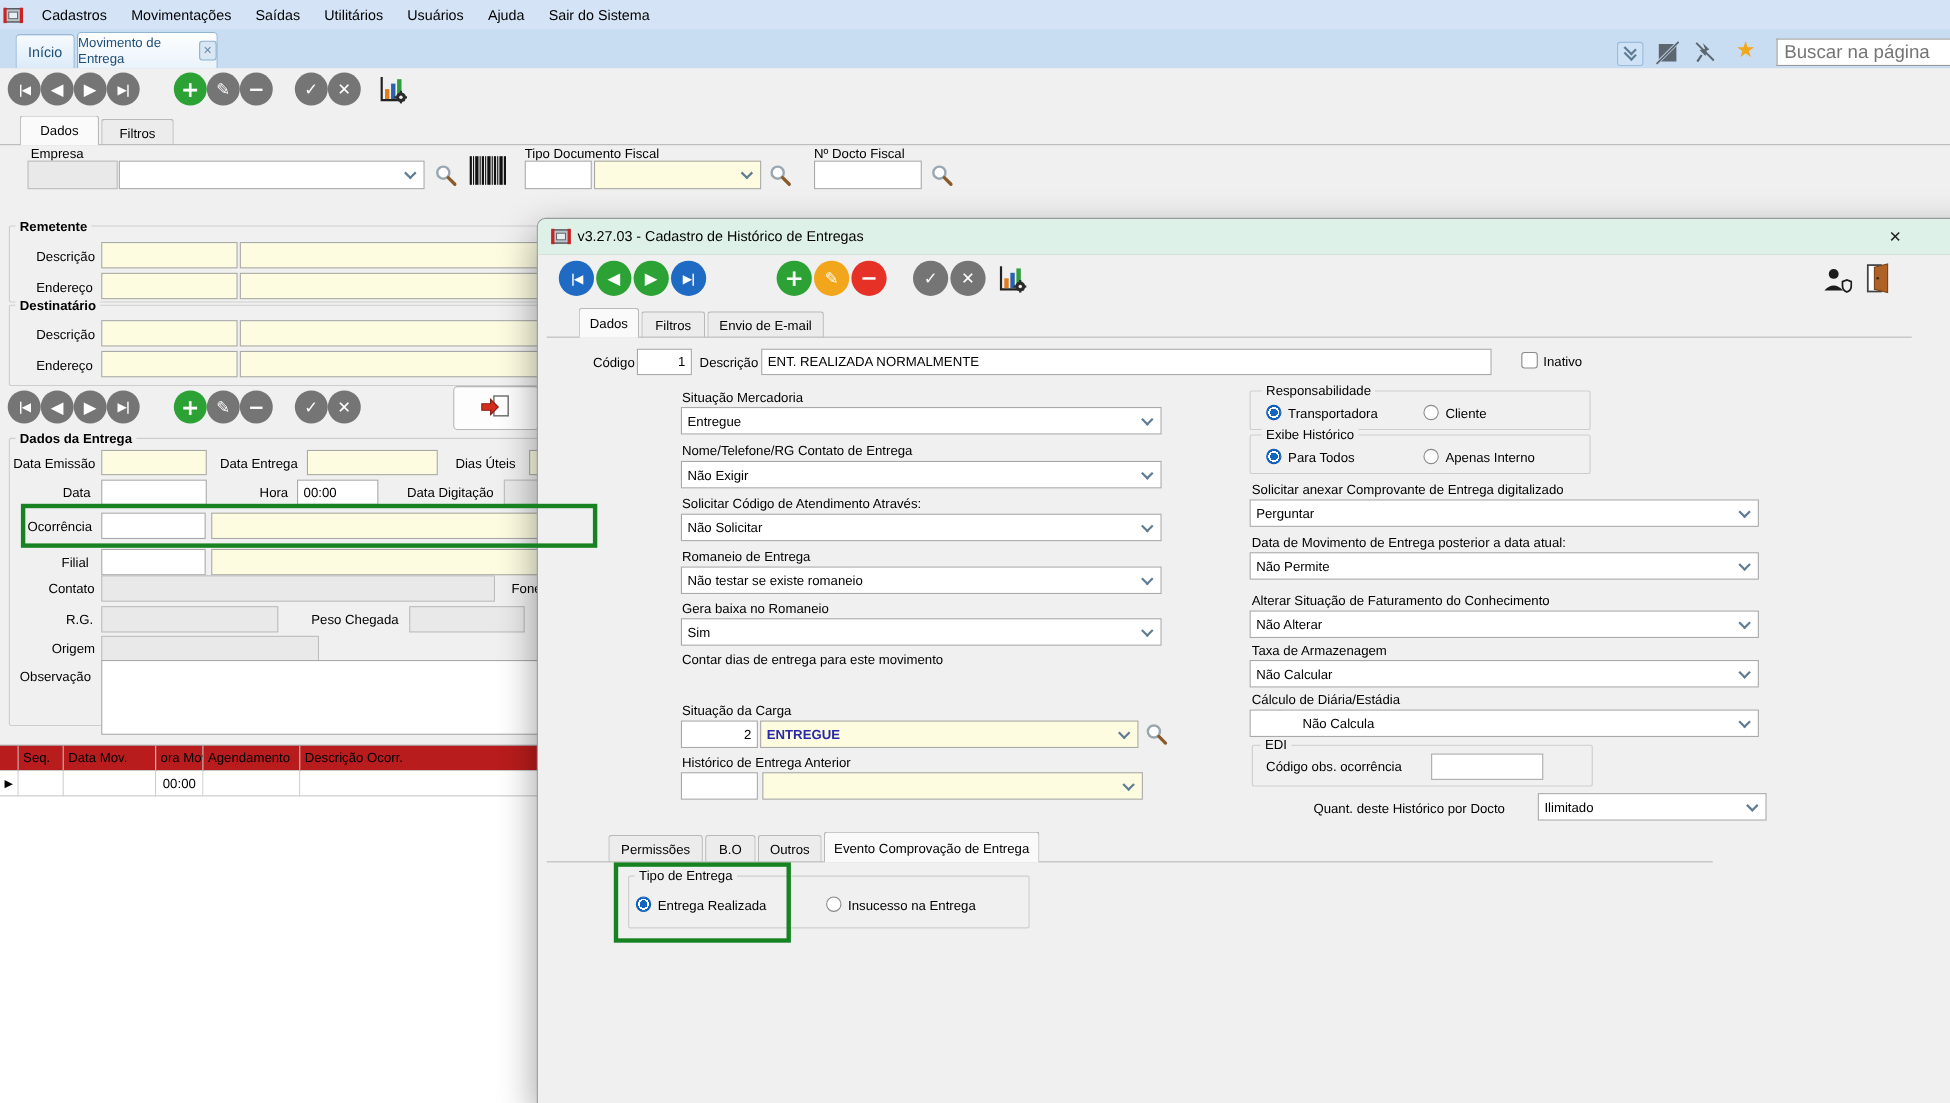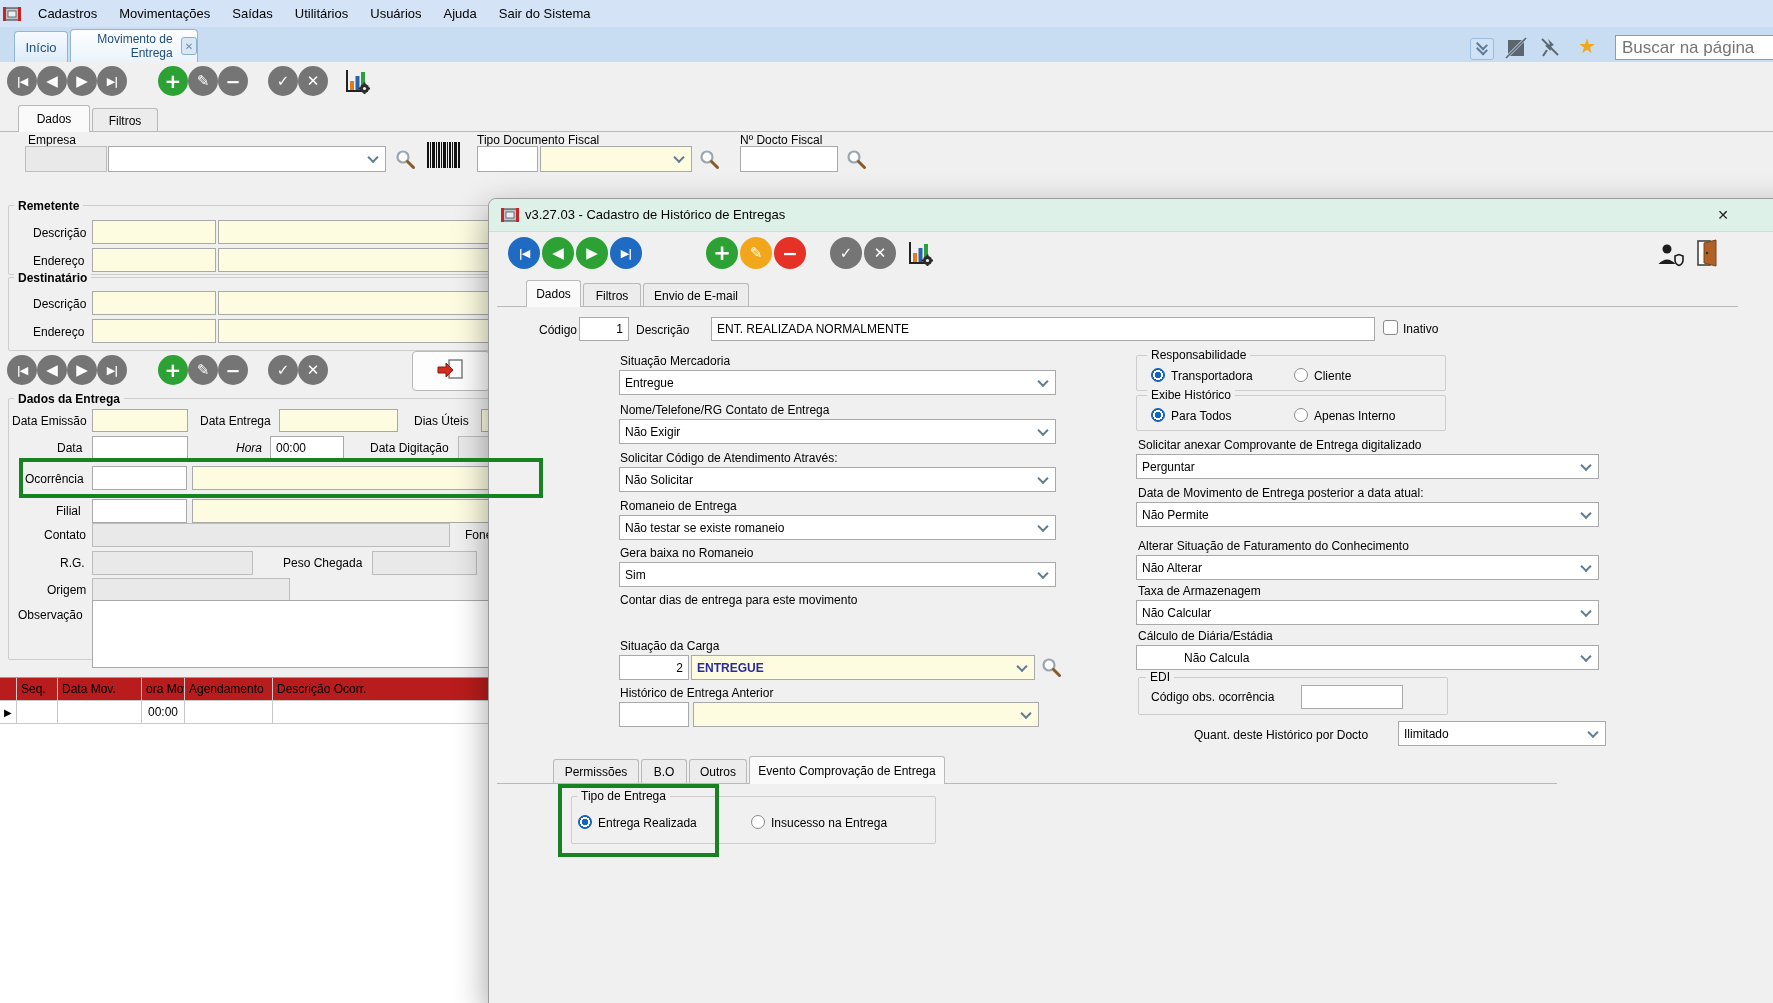--- a/index.html
+++ b/index.html
@@ -26,21 +26,21 @@
   .c-orange{background:#f2a61c;}
   .c-red{background:#e63127;}
   .radio{position:absolute;width:14px;height:14px;border-radius:50%;border:1px solid #8a8a8a;background:#fff;box-sizing:border-box;}
   .radio.on{border:1px solid #0d5bb5;background:radial-gradient(circle at 50% 50%, #1565c0 0 3.5px, #ffffff 3.5px 5px, #1565c0 5px 7px);}
   .chk{position:absolute;width:15px;height:15px;border:1px solid #8a8a8a;border-radius:3px;background:#fff;box-sizing:border-box;}
   .greenbox{position:absolute;border:4px solid #168221;box-sizing:border-box;z-index:90;}
   .menubar{position:absolute;left:0;top:0;width:1773px;height:27px;background:#d4e4f6;border-bottom:1px solid #bcd2e8;display:flex;align-items:center;}
   .menubar .mitem{padding:0 11px;font-size:13px;cursor:default;}
   .tabstrip{position:absolute;left:0;top:27px;width:1773px;height:35px;background:#c8ddf2;}
   .wtab{position:absolute;border:1px solid #93b5d4;border-bottom:none;border-radius:4px 4px 0 0;background:linear-gradient(#f6fafd,#dcebf9);color:#1f4e79;font-size:13px;display:flex;align-items:center;justify-content:center;box-sizing:border-box;}
-  .wtab.on{background:linear-gradient(#fdfeff,#eaf3fb);text-align:right;}
+  .wtab.on{background:linear-gradient(#fdfeff,#eaf3fb);}
   .tabclose{width:17px;height:16px;margin-left:8px;border:1px solid #8ab0d0;border-radius:3px;background:#d9e7f5;color:#6a8aa8;font-size:10px;display:flex;align-items:center;justify-content:center;}
   .ptab{position:absolute;font-size:12px;background:#ececec;border:1px solid #b9b9b9;border-bottom:none;border-radius:3px 3px 0 0;display:flex;align-items:center;justify-content:center;box-sizing:border-box;color:#000;}
   .ptab.on{background:#fafafa;z-index:3;}
   .tabline{position:absolute;height:1px;background:#b9b9b9;}
   .dialog{position:absolute;left:488px;top:198px;width:1434px;height:806px;background:#f0f0f0;border:1px solid #9a9a9a;border-radius:8px 8px 0 0;box-shadow:0 12px 34px rgba(0,0,0,.38);z-index:40;box-sizing:border-box;}
   .dlg-title{position:absolute;left:0;top:0;width:100%;height:32px;background:#def1e9;border-radius:8px 8px 0 0;border-bottom:1px solid #cfe0d8;}
   .dlg-close{position:absolute;width:24px;height:24px;display:flex;align-items:center;justify-content:center;font-size:14px;color:#222;}
   .grid-cell{position:absolute;border-right:1px solid #c9c9c9;border-bottom:1px solid #c9c9c9;box-sizing:border-box;display:flex;align-items:center;padding:0 4px;font-size:12px;background:#b91c1c;white-space:nowrap;overflow:hidden;}
   .grid-cell.data{background:#fff;}
   .frag{position:absolute;font-size:15px;color:#222;white-space:nowrap;}
@@ -229,21 +229,21 @@
 
   <div class="lbl" style="left:12px;top:414px;">Data Emissão</div>
   <div class="inp y" style="left:92px;top:409px;width:96px;height:23px;"></div>
   <div class="lbl" style="left:200px;top:414px;">Data Entrega</div>
   <div class="inp y" style="left:279px;top:409px;width:119px;height:23px;"></div>
   <div class="lbl" style="left:414px;top:414px;">Dias Úteis</div>
   <div class="inp y" style="left:481px;top:409px;width:64px;height:23px;"></div>
 
   <div class="lbl" style="left:57px;top:441px;">Data</div>
   <div class="inp" style="left:92px;top:436px;width:96px;height:23px;"></div>
-  <div class="lbl" style="left:236px;top:441px;font-style:italic;">Hora</div>
+  <div class="lbl" style="left:236px;top:441px;">Hora</div>
   <div class="inp" style="left:270px;top:436px;width:74px;height:23px;">00:00</div>
   <div class="lbl" style="left:370px;top:441px;">Data Digitação</div>
   <div class="inp g" style="left:458px;top:436px;width:160px;height:23px;"></div>
 
   <div class="lbl" style="left:25px;top:472px;">Ocorrência</div>
   <div class="inp" style="left:92px;top:466px;width:95px;height:24px;"></div>
   <div class="inp y" style="left:192px;top:466px;width:350px;height:24px;"></div>
 
   <div class="lbl" style="left:56px;top:504px;">Filial</div>
   <div class="inp" style="left:92px;top:499px;width:95px;height:24px;"></div>
@@ -363,21 +363,21 @@
         <span>Filtros</span>
       </div>
     <div class="ptab" style="left:154px;top:84px;width:106px;height:24px;">
         <span>Envio de E-mail</span>
       </div>
     <div class="tabline" style="left:8px;top:107px;width:1241px;"></div>
 
     <div class="lbl" style="left:50px;top:124px;">Código</div>
     <div class="inp right" style="left:90px;top:118px;width:50px;height:24px;">1</div>
     <div class="lbl" style="left:147px;top:124px;">Descrição</div>
-    <div class="inp" style="left:203px;top:118px;width:664px;height:24px;margin-left:19px;">ENT. REALIZADA NORMALMENTE</div>
+    <div class="inp" style="left:203px;top:118px;width:664px;height:24px;">ENT. REALIZADA NORMALMENTE</div>
     <div class="chk" style="left:894px;top:121px;"></div>
     <div class="lbl" style="left:914px;top:123px;">Inativo</div>
 
     <div class="lbl" style="left:131px;top:155px;">Situação Mercadoria</div>
     <div class="sel" style="left:130px;top:171px;width:437px;height:25px;">
         <span>Entregue</span>
       </div>
 
     <div class="lbl" style="left:131px;top:204px;">Nome/Telefone/RG Contato de Entrega</div>
     <div class="sel" style="left:130px;top:220px;width:437px;height:25px;">

